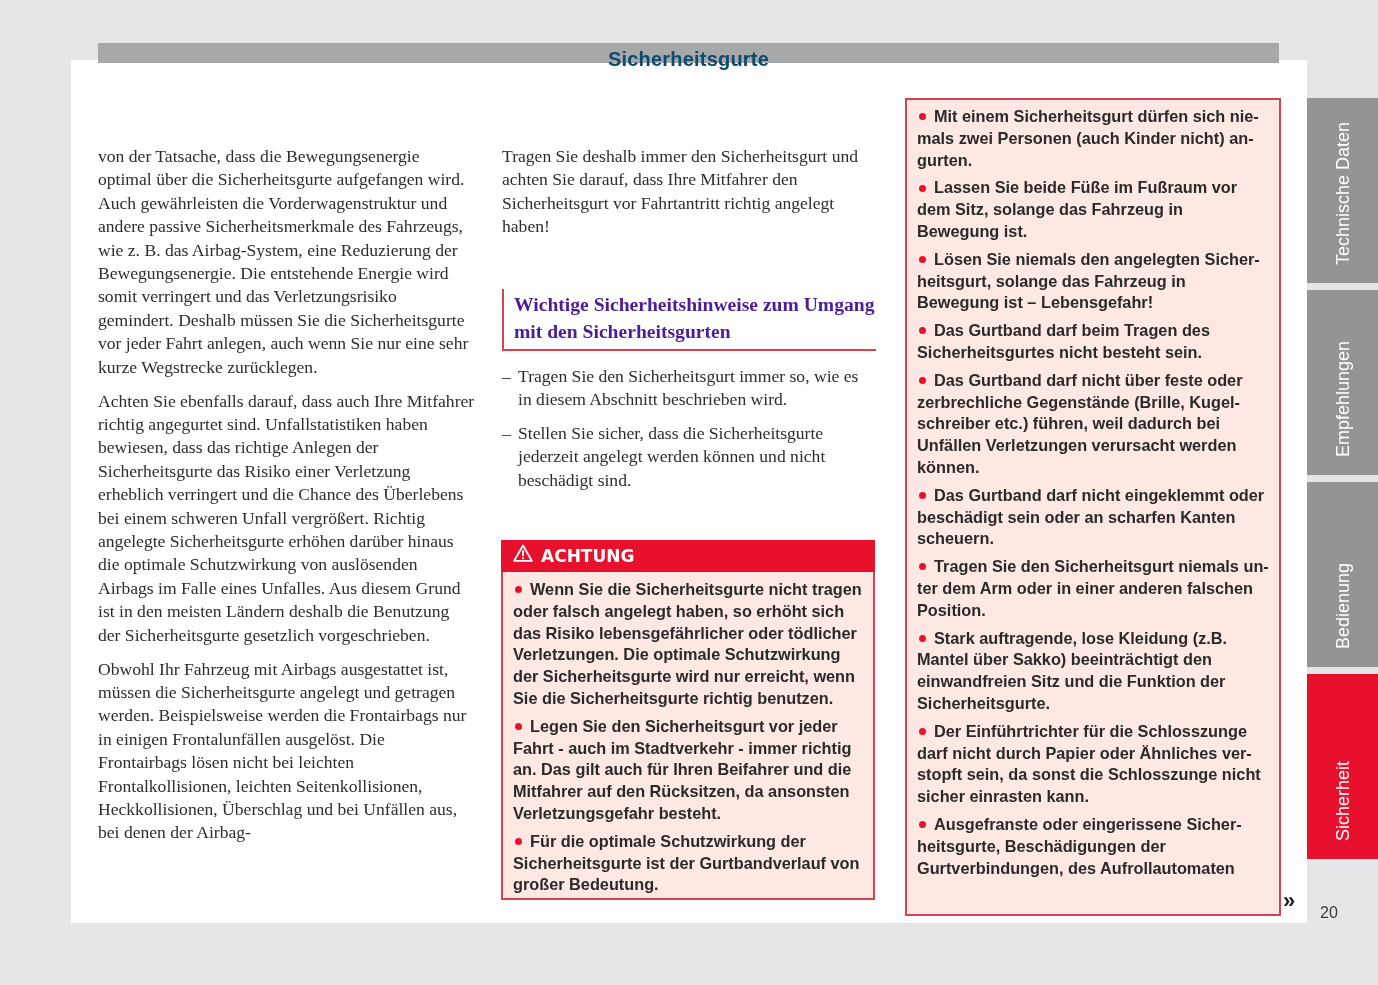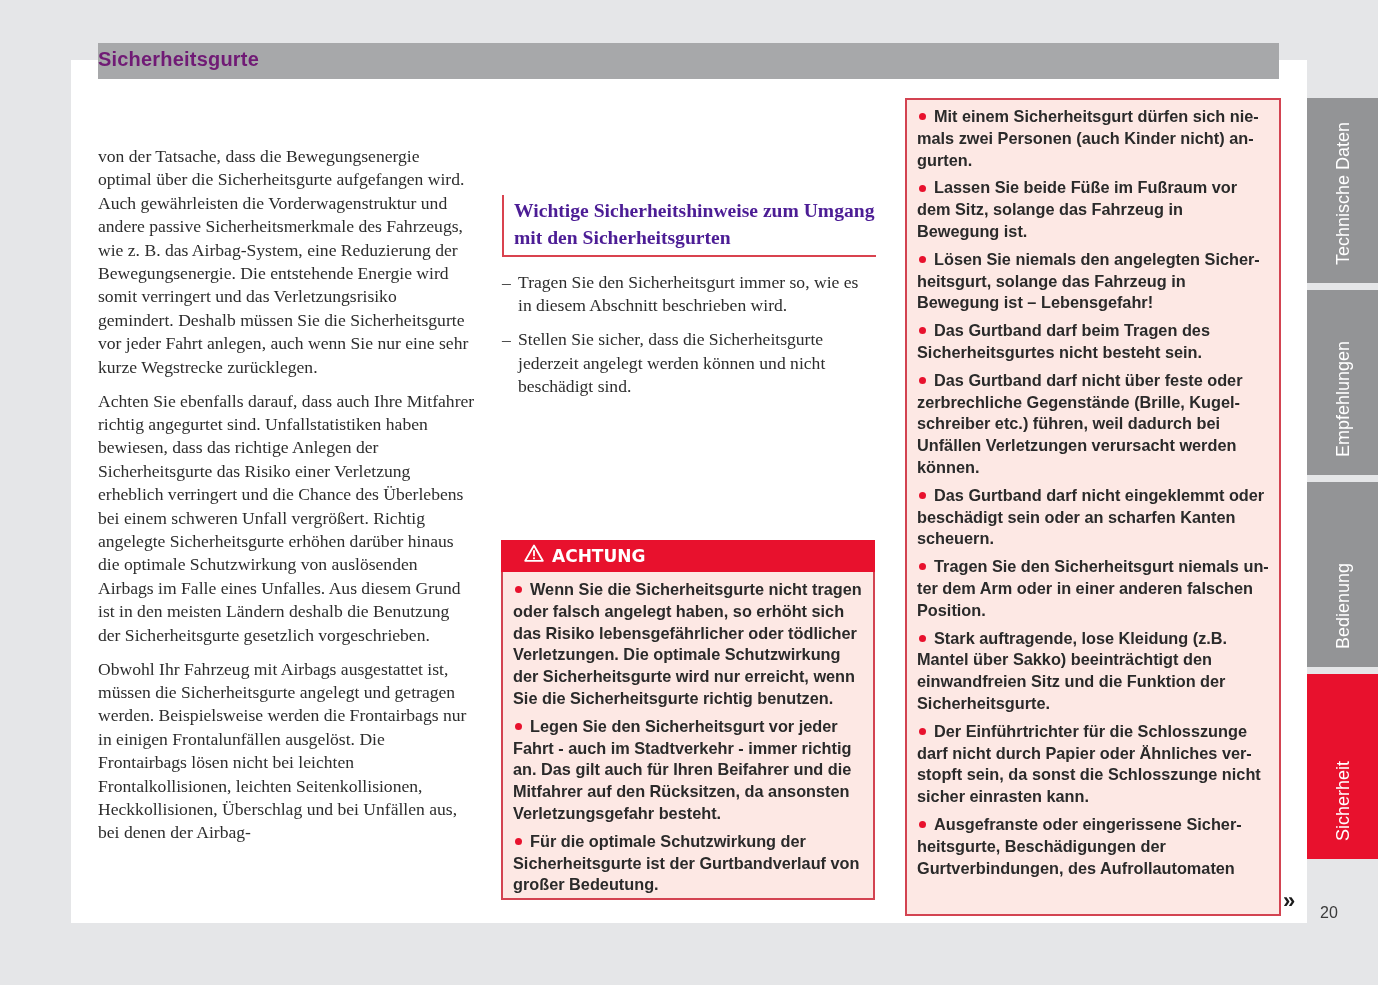--- a/index.html
+++ b/index.html
@@ -10,26 +10,26 @@
       font-family: "DejaVu Sans", "Liberation Sans", sans-serif;
       color: #2b2b2b;
     }
     .page {
       position: absolute; left: 71px; top: 60px;
       width: 1236px; height: 863px;
       background: #ffffff;
     }
     .header-bar {
       position: absolute; left: 98px; top: 43px;
-      width: 1181px; height: 36px;
+      width: 1181px; height: 20px;
       background: #a7a8aa;
-      color: #701a75;
+      color: #0c4a6e;
       font-family: "Liberation Sans", sans-serif;
       font-weight: bold; font-size: 20px;
-      line-height: 33px;
+      text-align: center; line-height: 33px;
       letter-spacing: 0.2px;
     }
     .col {
       position: absolute;
       font-family: Liberation Serif, serif;
       font-size: 17.6px; line-height: 23.4px;
       color: #2d2d2d;
       margin-top: 48px;
     }
     .col p { margin: 0 0 10.5px 0; }
@@ -51,21 +51,21 @@
     .warning-box {
       position: absolute; left: 501px; top: 540px;
       width: 374px; height: 360px;
       border: 2px solid #d34351; border-top: none;
       background: #fde8e4;
       box-sizing: border-box;
     }
     .warning-head {
       height: 32px; background: #e8112d; color: #fff;
       font-weight: bold; font-size: 17px; line-height: 33px;
-      padding-left: 23px; margin: 0 -2px;
+      padding-left: 12px; margin: 0 -2px;
       display: flex; align-items: center;
     }
     .warning-head svg { margin-right: 8px; }
     .warn-items { padding: 7px 10px 0 10px; }
     .warn-item {
       font-weight: bold; font-size: 16.3px; line-height: 21.8px;
       color: #2a2a2a; margin-bottom: 6px;
       font-family: "Liberation Sans", sans-serif;
     }
     .bullet {
@@ -112,20 +112,21 @@
 
 <div class="header-bar">Sicherheitsgurte</div>
 
 <div class="col col-left">
   <p>von der Tatsache, dass die Bewegungsener­gie optimal über die Sicherheitsgurte aufge­fangen wird. Auch gewährleisten die Vorder­wagenstruktur und andere passive Sicher­heitsmerkmale des Fahrzeugs, wie z. B. das Airbag-System, eine Reduzierung der Bewe­gungsenergie. Die entstehende Energie wird somit verringert und das Verletzungsrisiko gemindert. Deshalb müssen Sie die Sicher­heitsgurte vor jeder Fahrt anlegen, auch wenn Sie nur eine sehr kurze Wegstrecke zu­rücklegen.</p>
   <p>Achten Sie ebenfalls darauf, dass auch Ihre Mitfahrer richtig angegurtet sind. Unfallsta­tistiken haben bewiesen, dass das richtige Anlegen der Sicherheitsgurte das Risiko einer Verletzung erheblich verringert und die Chan­ce des Überlebens bei einem schweren Unfall vergrößert. Richtig angelegte Sicherheitsgur­te erhöhen darüber hinaus die optimale Schutzwirkung von auslösenden Airbags im Falle eines Unfalles. Aus diesem Grund ist in den meisten Ländern deshalb die Benutzung der Sicherheitsgurte gesetzlich vorgeschrie­ben.</p>
   <p>Obwohl Ihr Fahrzeug mit Airbags ausgestat­tet ist, müssen die Sicherheitsgurte angelegt und getragen werden. Beispielsweise werden die Frontairbags nur in einigen Frontalunfäl­len ausgelöst. Die Frontairbags lösen nicht bei leichten Frontalkollisionen, leichten Sei­tenkollisionen, Heckkollisionen, Überschlag und bei Unfällen aus, bei denen der Airbag-</p>
 </div>
 
 <div class="col col-mid">
+  <p>Tragen Sie deshalb immer den Sicherheits­gurt und achten Sie darauf, dass Ihre Mitfah­rer den Sicherheitsgurt vor Fahrtantritt richtig angelegt haben!</p>
   <div class="section-heading">Wichtige Sicherheitshinweise zum Umgang mit den Sicherheitsgurten</div>
   <ul class="dash-list">
     <li>
       <span class="dash">–</span>
       <span>Tragen Sie den Sicherheitsgurt immer so, wie es in diesem Abschnitt beschrieben wird.</span>
     </li>
     <li>
       <span class="dash">–</span>
       <span>Stellen Sie sicher, dass die Sicherheitsgur­te jederzeit angelegt werden können und nicht beschädigt sind.</span>
     </li>

